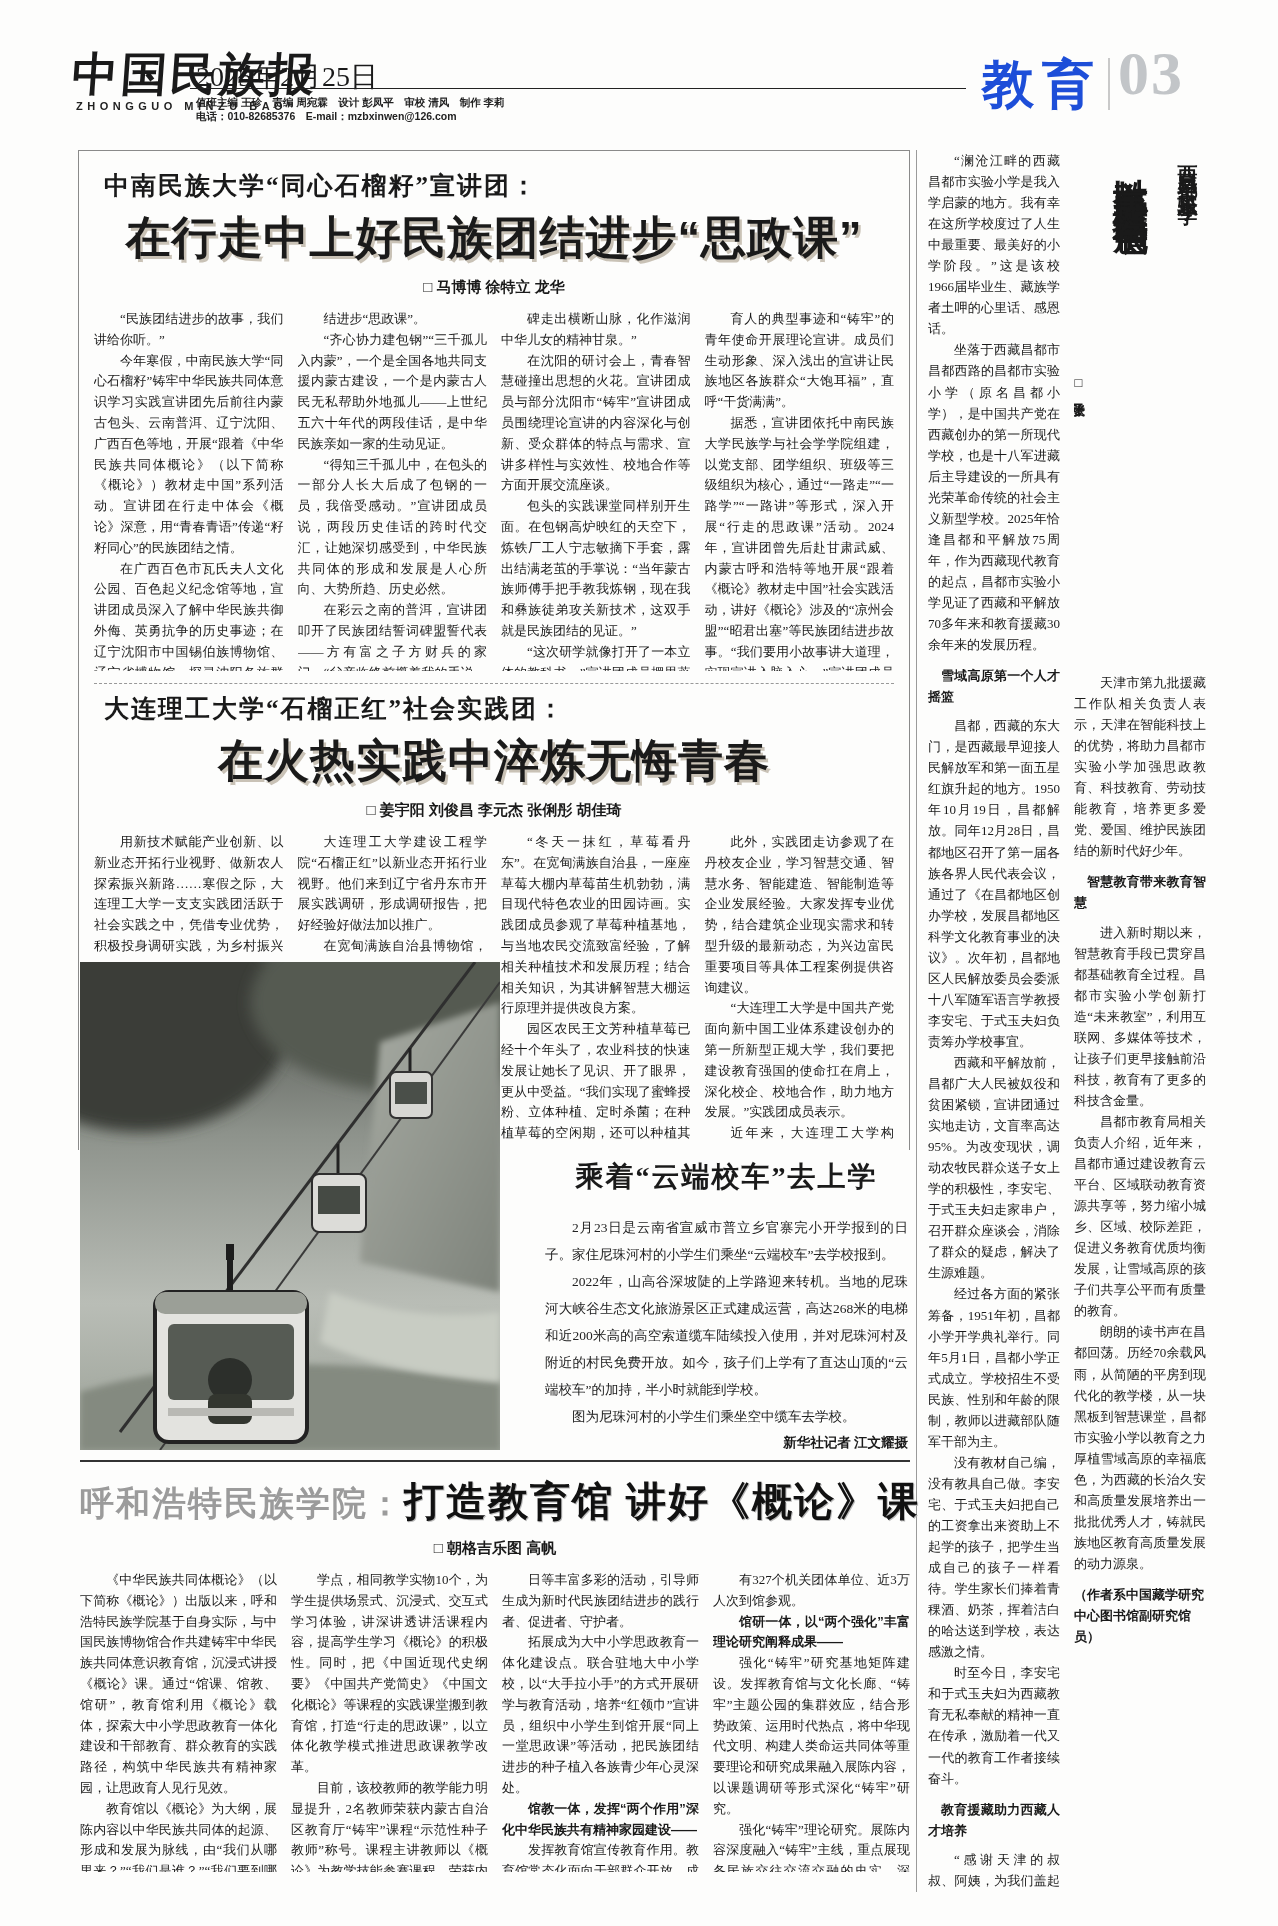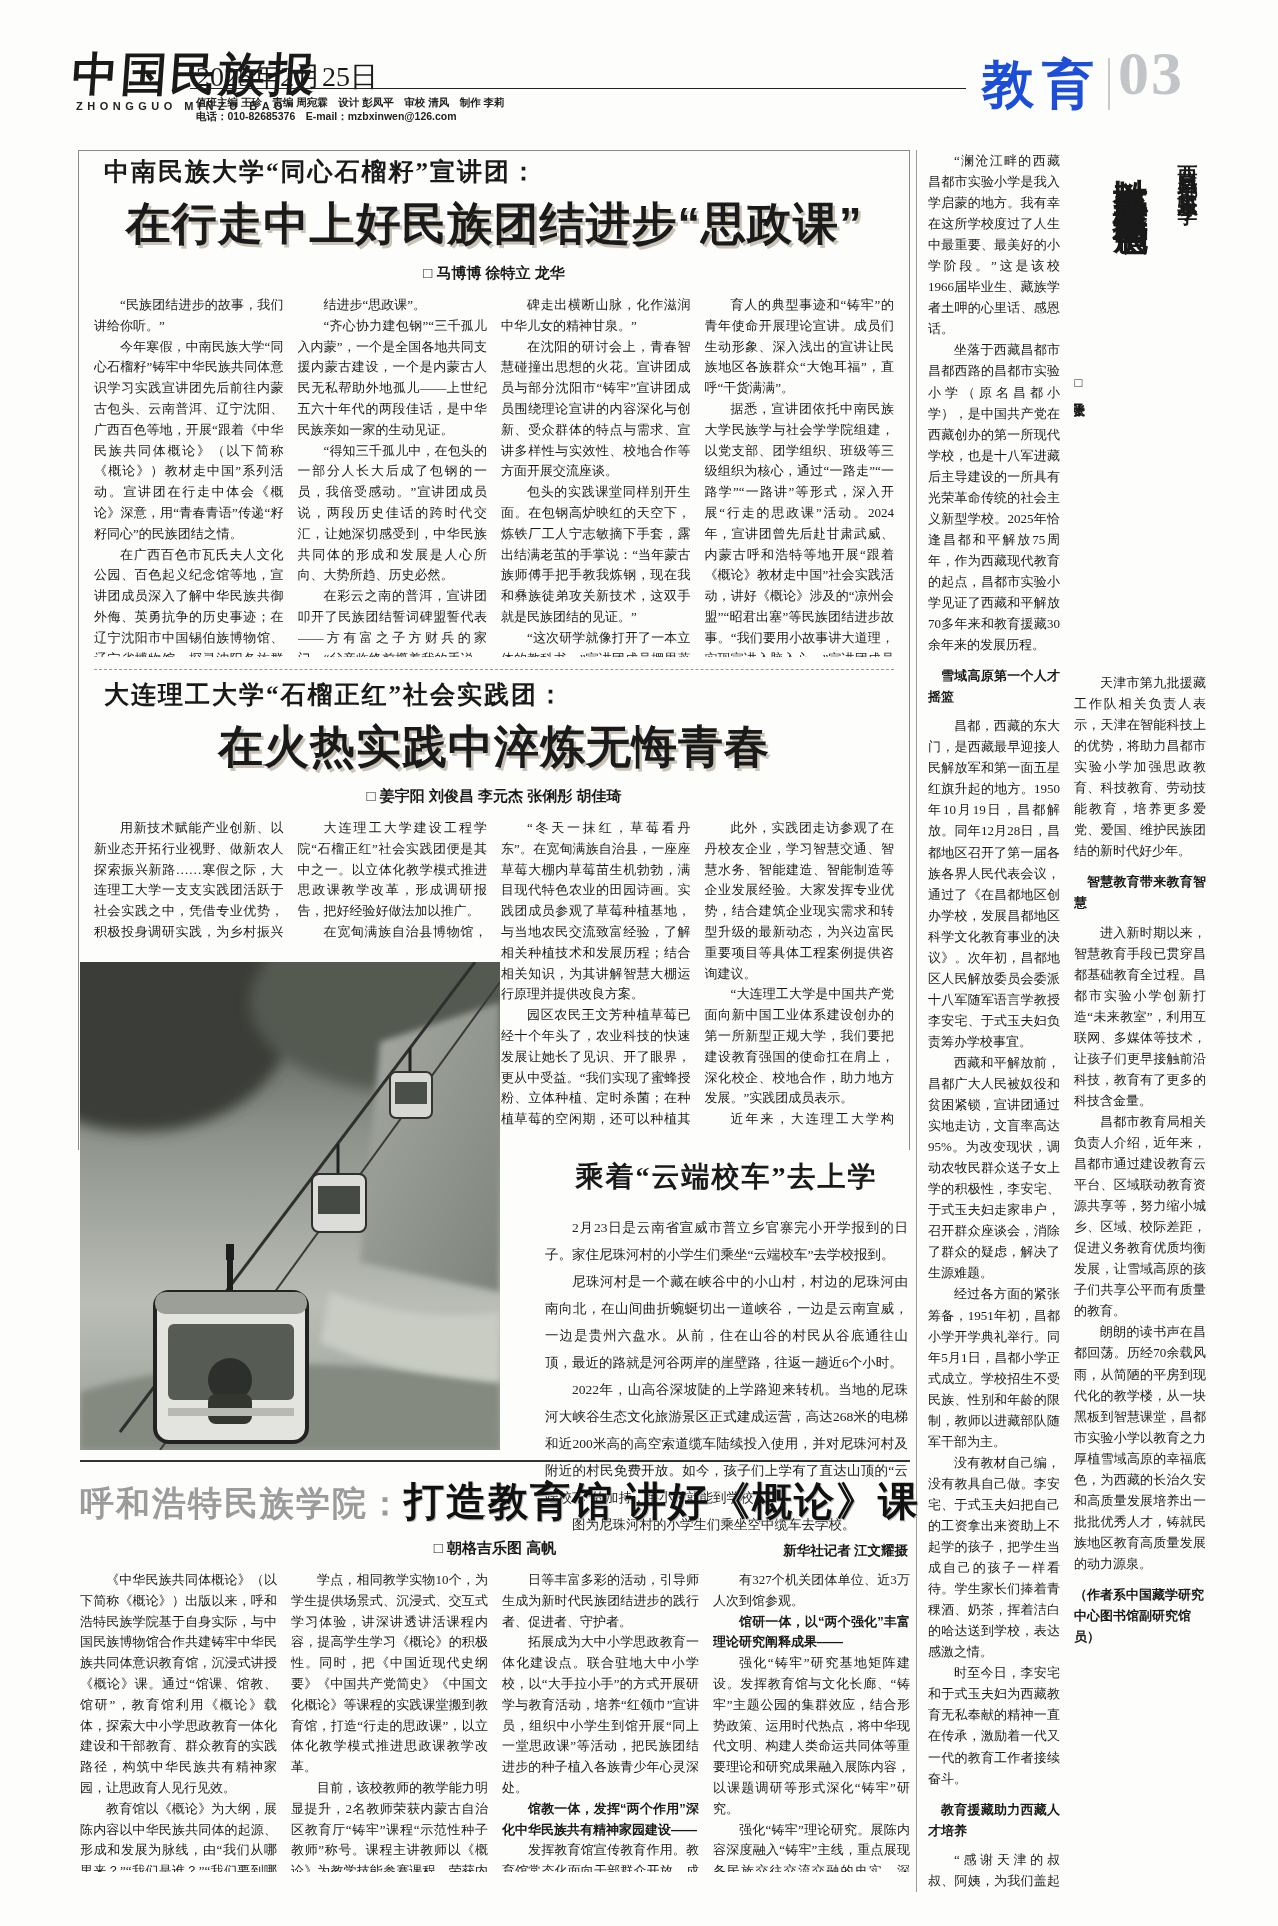--- a/index.html
+++ b/index.html
@@ -24,21 +24,21 @@
   .mast-pageno{position:absolute;left:1118px;top:38px;font-size:62px;font-weight:bold;color:#c2c5c8;
                font-family:"Liberation Serif",serif;letter-spacing:2px;}
 
   
   .vdivider{position:absolute;left:916px;top:150px;width:1px;height:1742px;background:#9a9a9a;}
   .hr-bottom{position:absolute;left:80px;top:1460px;width:830px;height:2px;background:#333;}
 
   
   .artbox{position:absolute;left:78px;top:150px;width:832px;height:1000px;
           border-top:1px solid #8a8a8a;border-left:1px solid #8a8a8a;border-right:1px solid #8a8a8a;
-          box-sizing:border-box;padding:0 15px 0 15px;}
+          box-sizing:border-box;padding:14px 15px 0 15px;}
   .kicker{font-size:25px;font-weight:bold;letter-spacing:2px;text-indent:0;margin:4px 0 2px 10px;text-align:left;}
   .head1{font-size:45px;font-weight:900;text-align:center;letter-spacing:1px;margin:6px 0 10px 0;
          font-family:"Liberation Sans","DejaVu Sans",sans-serif;text-shadow:2.5px 2.5px 0 #c9c2b6;}
   .byline{text-align:center;font-size:15px;font-weight:bold;margin:4px 0 12px 0;
           font-family:"Liberation Sans",sans-serif;}
   .cols{display:flex;gap:14px;align-items:flex-start;}
   .col{flex:1;overflow:hidden;font-size:13px;line-height:1.6;}
   .a1col{height:362px;}
   .dash-sep{border:none;border-top:1.5px dashed #999;margin:12px 0 8px 0;}
   .a2col12{height:128px;}
@@ -128,21 +128,21 @@
 
     <div>
       <div class="kicker">大连理工大学“石榴正红”社会实践团：</div>
       <div class="head1">在火热实践中淬炼无悔青春</div>
       <div class="byline">□ 姜宇阳 刘俊昌 李元杰 张俐彤 胡佳琦</div>
       <div class="cols">
         <div class="col a2col12">
             <p>用新技术赋能产业创新、以新业态开拓行业视野、做新农人探索振兴新路……寒假之际，大连理工大学一支支实践团活跃于社会实践之中，凭借专业优势，积极投身调研实践，为乡村振兴汇聚青春才智。</p>
           </div>
         <div class="col a2col12">
-            <p>大连理工大学建设工程学院“石榴正红”社会实践团便是其中之一。以立体化教学模式推进思政课教学改革，形成调研报告，把好经验好做法加以推广。</p>
+            <p>大连理工大学建设工程学院“石榴正红”以新业态开拓行业视野。他们来到辽宁省丹东市开展实践调研，形成调研报告，把好经验好做法加以推广。</p>
             <p>在宽甸满族自治县博物馆，实践团看到了乡村振兴美好的“新图景”，萌发新的调研思路。</p>
           </div>
         <div class="col a2col34">
             <p>“冬天一抹红，草莓看丹东”。在宽甸满族自治县，一座座草莓大棚内草莓苗生机勃勃，满目现代特色农业的田园诗画。实践团成员参观了草莓种植基地，与当地农民交流致富经验，了解相关种植技术和发展历程；结合相关知识，为其讲解智慧大棚运行原理并提供改良方案。</p>
             <p>园区农民王文芳种植草莓已经十个年头了，农业科技的快速发展让她长了见识、开了眼界，更从中受益。“我们实现了蜜蜂授粉、立体种植、定时杀菌；在种植草莓的空闲期，还可以种植其他蔬菜经济作物。借助互联网和现代物流，产品可以远销全国。我们的钱袋子鼓起来了，越忙越有劲！”王文芳说。</p>
           </div>
         <div class="col a2col34">
             <p>此外，实践团走访参观了在丹校友企业，学习智慧交通、智慧水务、智能建造、智能制造等企业发展经验。大家发挥专业优势，结合建筑企业现实需求和转型升级的最新动态，为兴边富民重要项目等具体工程案例提供咨询建议。</p>
             <p>“大连理工大学是中国共产党面向新中国工业体系建设创办的第一所新型正规大学，我们要把建设教育强国的使命扛在肩上，深化校企、校地合作，助力地方发展。”实践团成员表示。</p>
             <p>近年来，大连理工大学构建“1236行走的课堂”实践育人体系，引导学生在社会实践中受锻炼、长才干，运用所学专业知识解决社会实际问题。</p>
@@ -203,21 +203,20 @@
         <rect x="128" y="432" width="44" height="30" rx="8" fill="#33362f"></rect>
         <rect x="88" y="446" width="126" height="8" fill="#b9b9b4"></rect>
       </g>
     </svg>
   </div>
 
   <div class="photo-art">
     <div class="photo-head">乘着“云端校车”去上学</div>
     <div class="kai">
         <p>2月23日是云南省宣威市普立乡官寨完小开学报到的日子。家住尼珠河村的小学生们乘坐“云端校车”去学校报到。</p>
-        <p>尼珠河村是一个藏在峡谷中的小山村，村边的尼珠河由南向北，在山间曲折蜿蜒切出一道峡谷，一边是云南宣威，一边是贵州六盘水。从前，住在山谷的村民从谷底通往山顶，最近的路就是河谷两岸的崖壁路，往返一趟近6个小时。</p>
         <p>2022年，山高谷深坡陡的上学路迎来转机。当地的尼珠河大峡谷生态文化旅游景区正式建成运营，高达268米的电梯和近200米高的高空索道缆车陆续投入使用，并对尼珠河村及附近的村民免费开放。如今，孩子们上学有了直达山顶的“云端校车”的加持，半小时就能到学校。</p>
         <p>图为尼珠河村的小学生们乘坐空中缆车去学校。</p>
       </div>
     <div class="photo-credit">新华社记者 江文耀摄</div>
   </div>
 
   <div class="art3">
     <div class="a3headline">
       <span class="a3gray">呼和浩特民族学院：</span><span class="a3black">打造教育馆 讲好《概论》课</span>
     </div>

